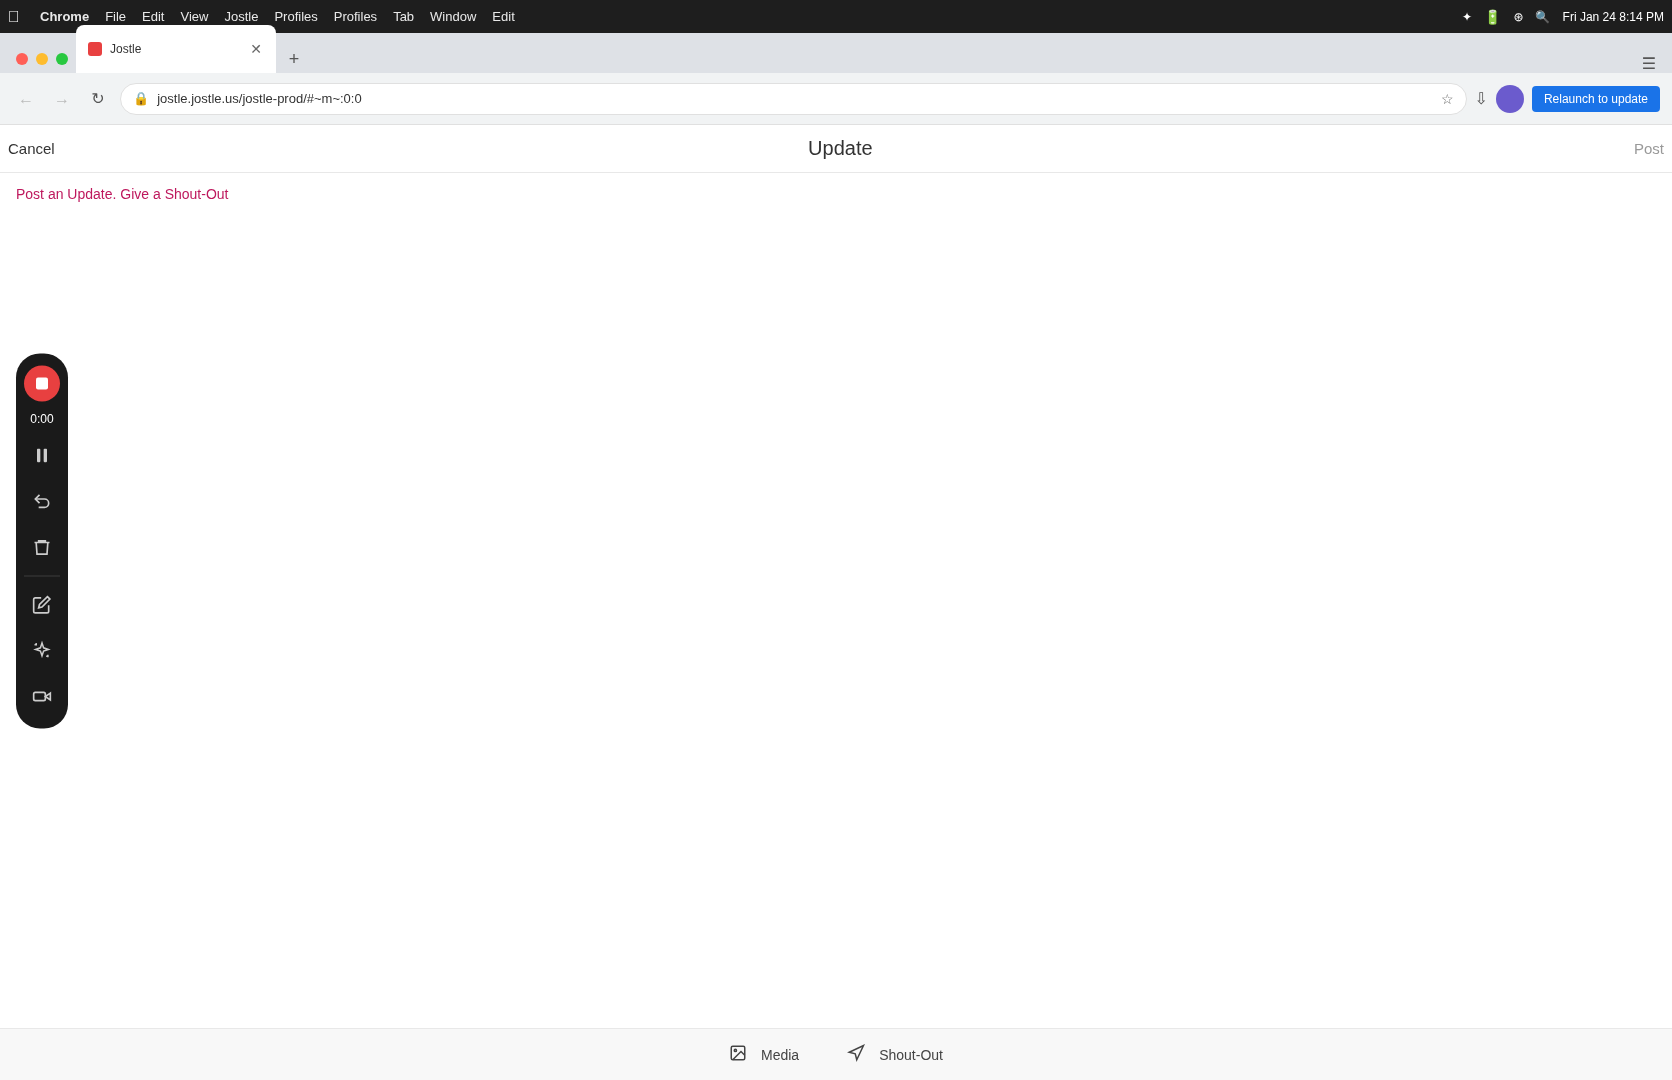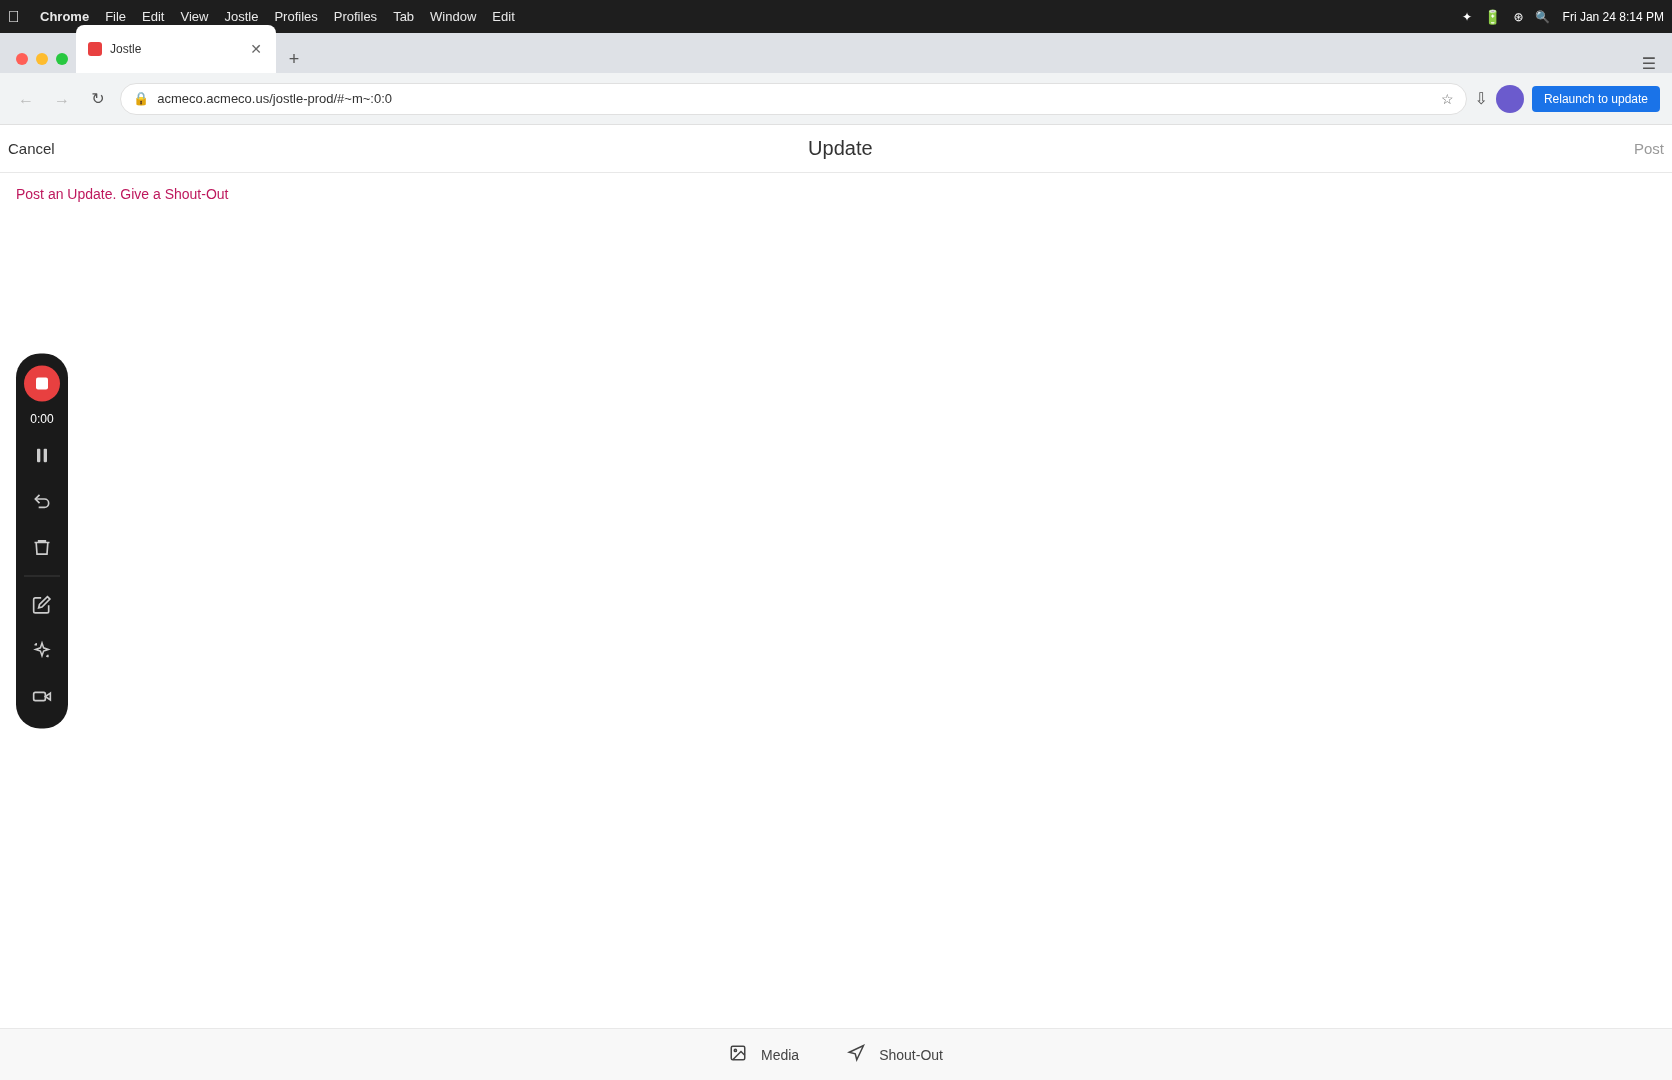--- a/index.html
+++ b/index.html
@@ -286,21 +286,21 @@
     <span style="color:#555; font-size:16px; cursor:pointer;">☰</span>
   </div>
 </div>
 
 <div class="addressbar">
   <div class="nav-btn disabled">←</div>
   <div class="nav-btn disabled">→</div>
   <div class="nav-btn">↻</div>
   <div class="address-input">
     <span style="color:#666; font-size:13px;">🔒</span>
-    <span class="address-text">acmeco.acmeco.us/jostle-prod/#~m~:0:0</span>
+    <span class="address-text">jostle.jostle.us/jostle-prod/#~m~:0:0</span>
     <div class="address-icons">
       <span>☆</span>
     </div>
   </div>
   <div class="addressbar-right">
     <span style="color:#555; font-size:16px; cursor:pointer;">⇩</span>
     <div class="profile-btn"></div>
     <button class="relaunch-btn">Relaunch to update</button>
   </div>
 </div>

